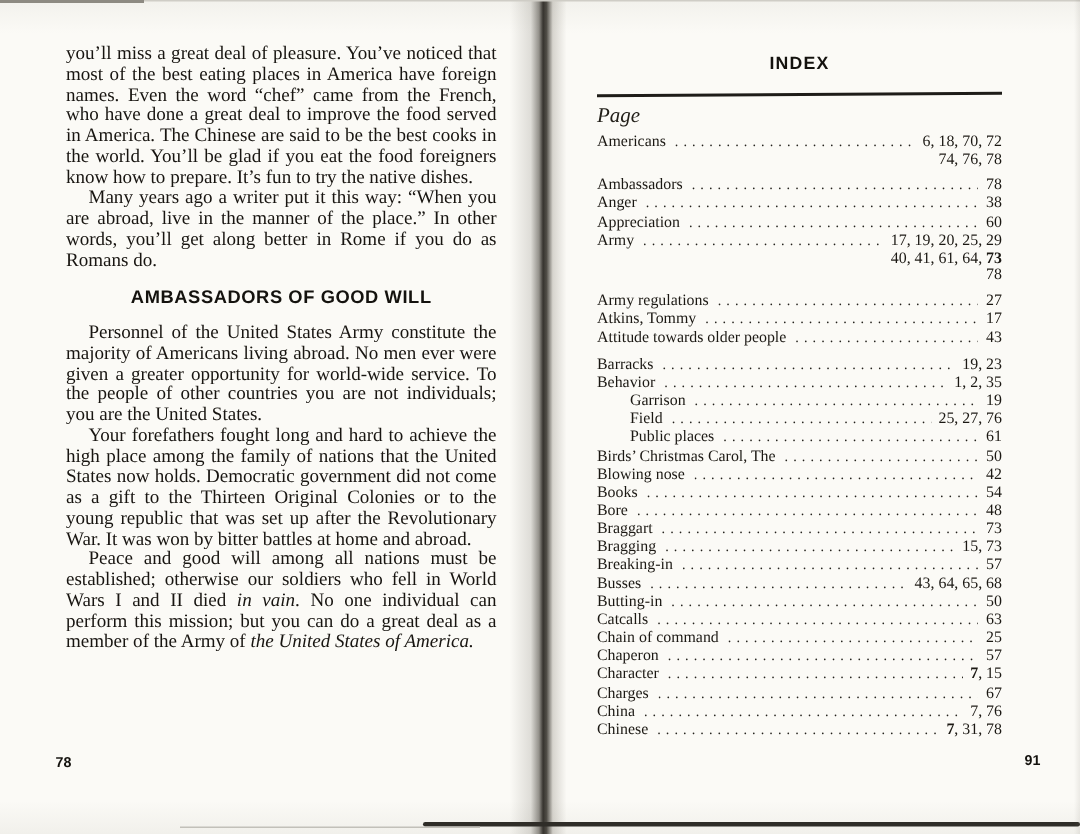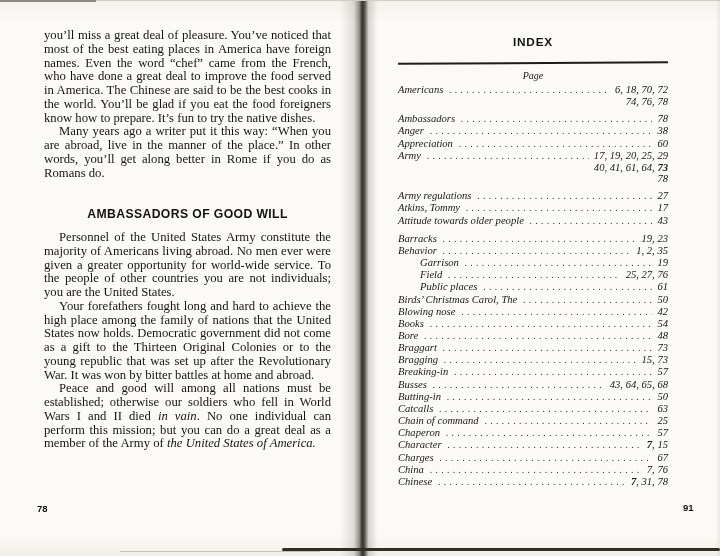--- a/index.html
+++ b/index.html
@@ -41,21 +41,21 @@
     text-align:justify;
   }
   .left-col p{margin:0;}
   .left-col p.indent{text-indent:15px;}
   .section-heading{
     font-family:"Liberation Sans", sans-serif;
     font-weight:bold;
     font-size:12.2px;
     letter-spacing:0.4px;
     text-align:center;
-    margin:28px 0 9px 0;
+    margin:12px 0 9px 0;
     color:#14120e;
   }
   .seg-italic{font-style:italic;}
   .pageno{
     position:absolute;
     font-family:"Liberation Sans", sans-serif;
     font-weight:bold;font-size:9.5px;color:#14120e;
   }
   .pageno-left{left:37px;top:503px;}
   .pageno-right{left:683px;top:502px;}
@@ -65,27 +65,27 @@
   .index-title{
     font-family:"Liberation Sans", sans-serif;
     font-weight:bold;font-size:11.8px;letter-spacing:0.8px;
     text-align:center;margin:0 0 0 0;color:#14120e;
   }
   .index-rule{
     height:2px;background:#1e1c18;margin-top:13px;
     transform:rotate(-0.35deg);
   }
   .page-col-label{
-    text-align:center;
+    text-align:left;
     font-style:italic;
-    font-size:10px;
+    font-size:14px;
     margin-top:6px;
     color:#23201a;
   }
-  .index-list{margin-top:3px;font-style:italic;}
+  .index-list{margin-top:3px;}
   .index-group{margin-top:0;}
   .index-group + .index-group{margin-top:6px;}
   .index-group.big-gap{margin-top:0;}
   .index-row{
     display:flex;align-items:baseline;
     font-size:10.6px;line-height:11.15px;
     white-space:nowrap;
   }
   .row-label{flex:0 0 auto;}
   .index-row.sub .row-label{padding-left:22px;}

